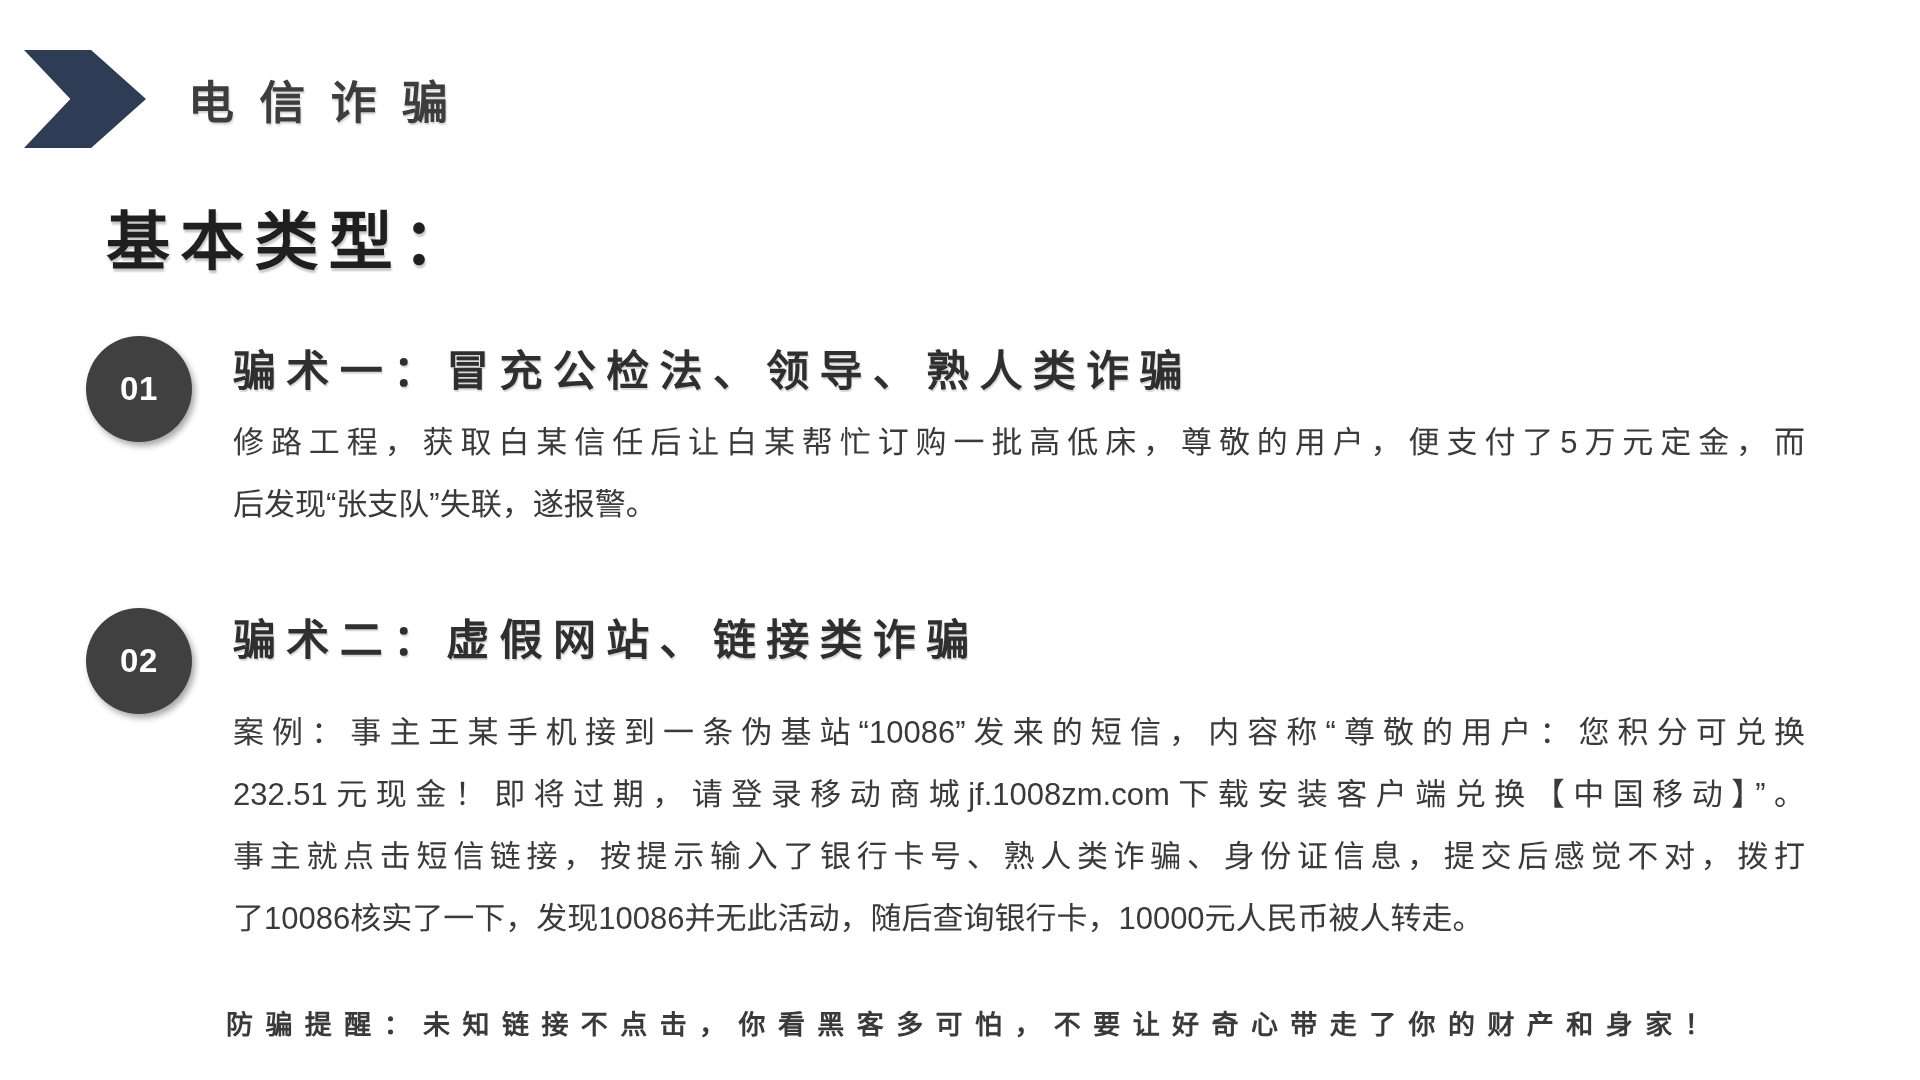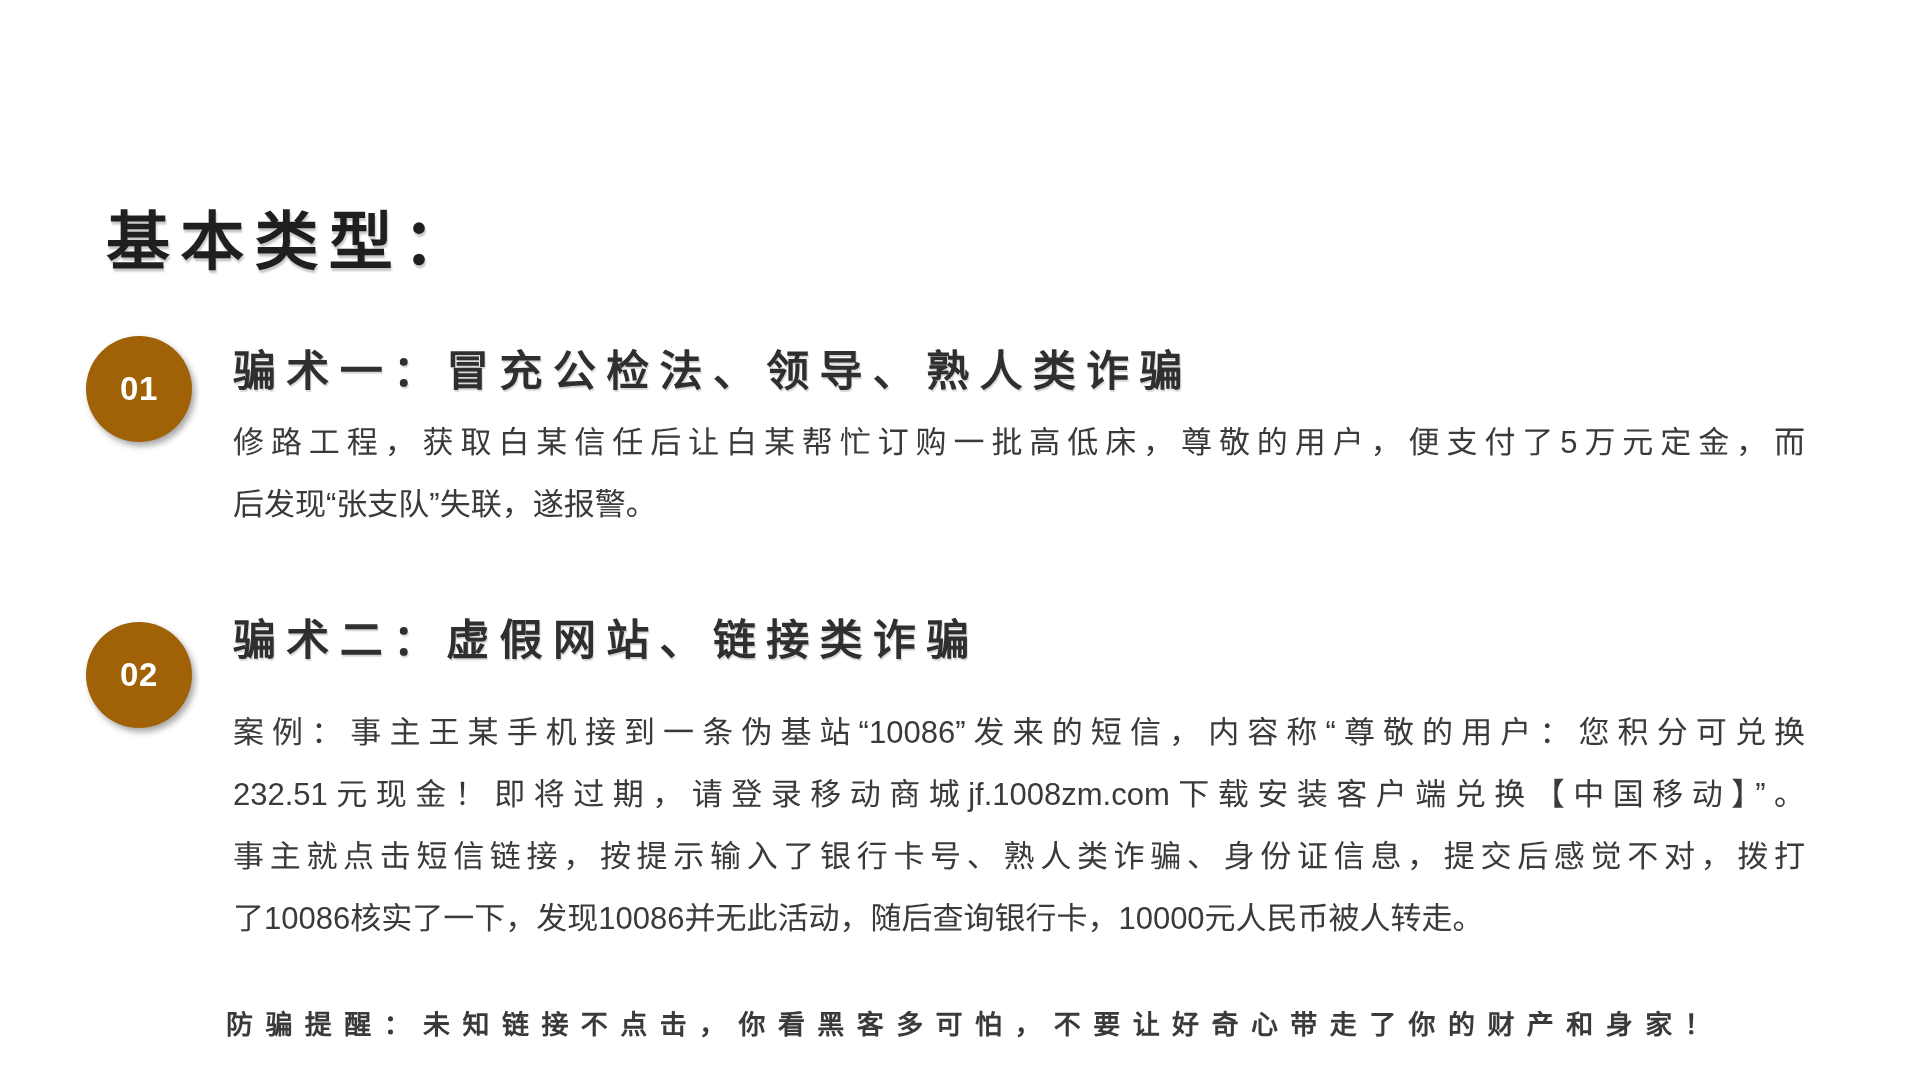--- a/index.html
+++ b/index.html
@@ -23,26 +23,26 @@
   }
   
   .heading {
     position:absolute; left:106px; top:190px; margin:0;
     font-size:64px; font-weight:bold; letter-spacing:0.16em; color:#1f1f1f;
     white-space:nowrap; text-shadow:1px 3px 2px rgba(0,0,0,0.22);
   }
   
   .badge {
     position:absolute; left:86px; width:106px; height:106px; border-radius:50%;
-    background:#a16207; color:#ffffff; display:flex; align-items:center; justify-content:center;
+    background:#404040; color:#ffffff; display:flex; align-items:center; justify-content:center;
     font-size:33px; font-weight:bold; letter-spacing:0.02em;
     box-shadow:3px 4px 6px rgba(0,0,0,0.35);
   }
   .b1 { top:336px; }
-  .b2 { top:622px; }
+  .b2 { top:608px; }
   
   .stitle {
     position:absolute; left:233px; margin:0;
     font-size:43px; font-weight:bold; letter-spacing:0.24em; color:#2f2f2f;
     white-space:nowrap; text-shadow:1px 2px 1px rgba(0,0,0,0.16);
   }
   .t1 { top:336px; }
   .t2 { top:605px; }
   
   .case {
@@ -58,20 +58,24 @@
     position:absolute; left:0; top:988px; width:100%; margin:15px;
     text-align:center; font-size:27px; font-weight:bold;
     letter-spacing:0.46em; color:#3a3a3a; white-space:nowrap;
   }
 </style>
 </head>
 <body>
 
 <div class="slide">
 
+  <header class="hdr">
+    <div class="arrow"></div>
+    <h1 class="slide-title">电信诈骗</h1>
+  </header>
 
   <h2 class="heading">基本类型：</h2>
 
   <div class="badge b1">01</div>
   <h3 class="stitle t1">骗术一：冒充公检法、领导、熟人类诈骗</h3>
   <div class="case c1">
     <div class="line j">修路工程，获取白某信任后让白某帮忙订购一批高低床，尊敬的用户，便支付了5万元定金，而</div>
     <div class="line">后发现“张支队”失联，遂报警。</div>
   </div>
 

